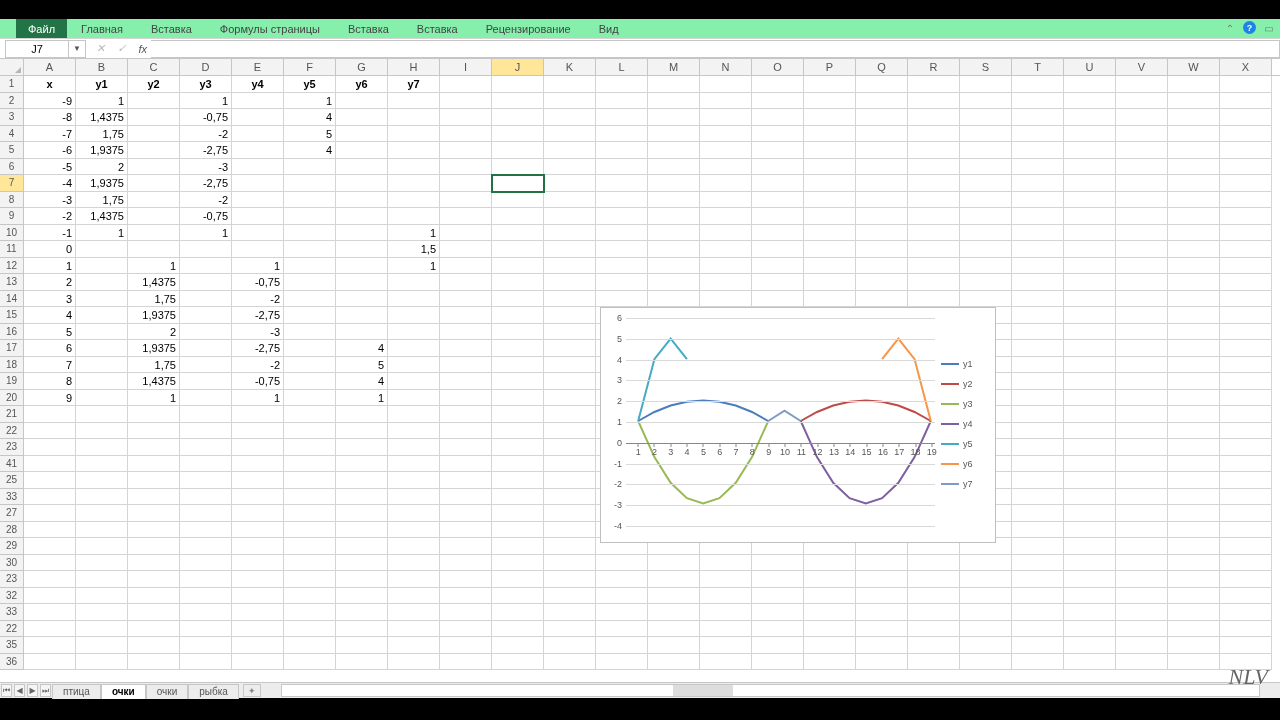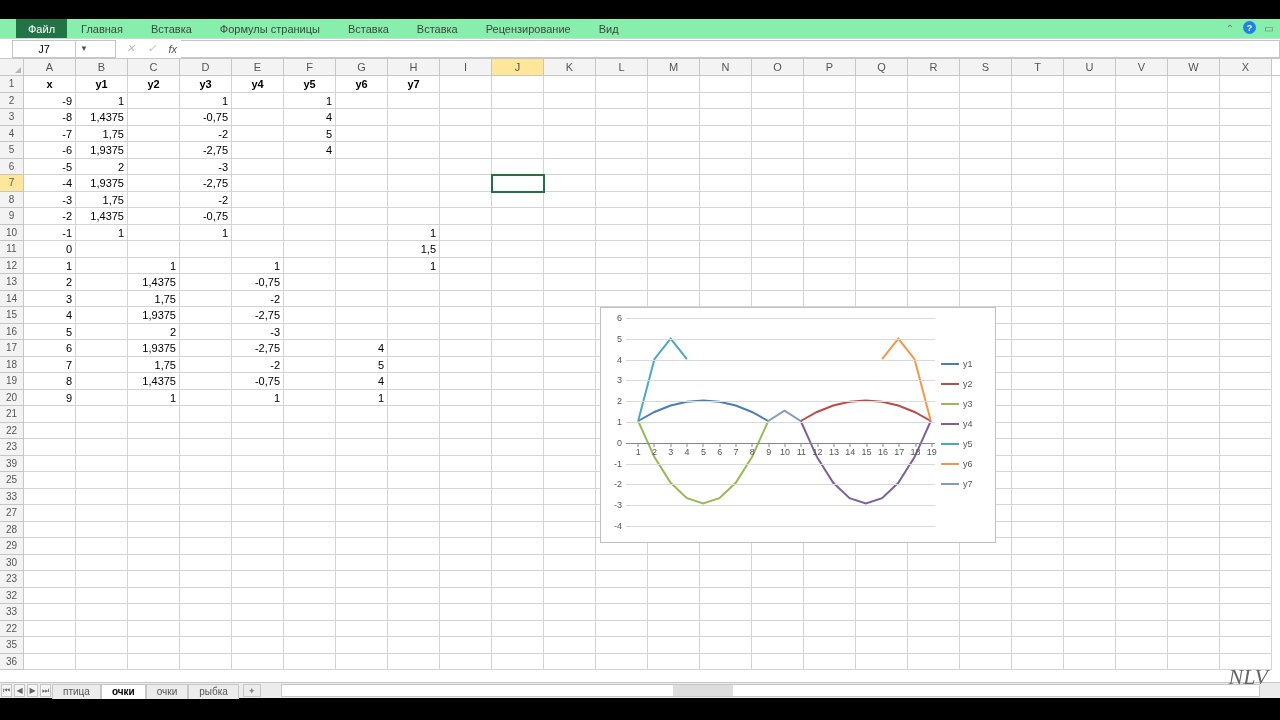--- a/index.html
+++ b/index.html
@@ -8,21 +8,21 @@
   .content-area { position: absolute; top: 19px; left: 0; right: 0; bottom: 22px; background: #fff; }
   
   .ribbon { height: 20px; background: #86efac; border-bottom: 1px solid #d4d4d4; display: flex; align-items: stretch; padding-left: 16px; position: relative; }
   .ribbon .file { background: #227447; color: #fff; padding: 3px 12px; font-size: 11px; display: flex; align-items: center;}
   .ribbon .tab { color: #444; padding: 3px 14px; font-size: 11px; display: flex; align-items: center;}
   .ribbon-right { position: absolute; right: 4px; top: 2px; display: flex; gap: 6px; }
   .ribbon-right .ic { width: 14px; height: 14px; display:flex; align-items:center; justify-content:center; font-size:10px; color:#777;}
   .help-ic { width:13px;height:13px;border-radius:50%;background:#1e82e6;color:#fff;display:flex;align-items:center;justify-content:center;font-size:9px;font-weight:bold;}
   
   .fbar { height: 20px; border-bottom: 1px solid #c6c6c6; display: flex; align-items: center; background:#fff;}
-  .namebox { width: 104px; height: 18px; border: 1px solid #c6c6c6; margin-left: 12px; display: flex; align-items:center;}
+  .namebox { width: 81px; height: 18px; border: 1px solid #c6c6c6; margin-left: 5px; display: flex; align-items:center;}
   .namebox input { width: 62px; border:none; outline:none; font-size:11px; text-align:center; }
   .namebox .dd { width: 17px; text-align:center; color:#555; border-left:1px solid #c6c6c6; font-size:8px; line-height:16px;}
   .fx-btns { display:flex; align-items:center; margin-left:6px; gap:4px;}
   .fx { color:#555; font-style: italic; font-size: 11px; margin: 0 4px;}
   .formula-input { flex:1; height:18px; border:1px solid #c6c6c6; border-left:none; padding:0 6px; font-size:11px;}
   
   .grid-wrap { position:absolute; top:40px; left:0; right:0; bottom:16px; overflow:hidden; background:#fff;}
   .colheads { display:flex; height:17px; border-bottom:1px solid #c6c6c6; }
   .corner { width:24px; background:#f3f3f3; border-right:1px solid #c6c6c6; position:relative;}
   .corner::after{content:"";position:absolute;right:2px;bottom:2px;border-left:6px solid transparent;border-bottom:6px solid #b6b6b6;}
@@ -736,21 +736,21 @@
             <div class="cell"></div>
             <div class="cell"></div>
             <div class="cell"></div>
             <div class="cell"></div>
             <div class="cell"></div>
             <div class="cell"></div>
             <div class="cell"></div>
             <div class="cell"></div>
           </div>
           <div class="row">
-            <div class="rowh">39</div>
+            <div class="rowh">41</div>
             <div class="cell"></div>
             <div class="cell"></div>
             <div class="cell"></div>
             <div class="cell"></div>
             <div class="cell"></div>
             <div class="cell"></div>
             <div class="cell"></div>
             <div class="cell"></div>
             <div class="cell"></div>
             <div class="cell"></div>

